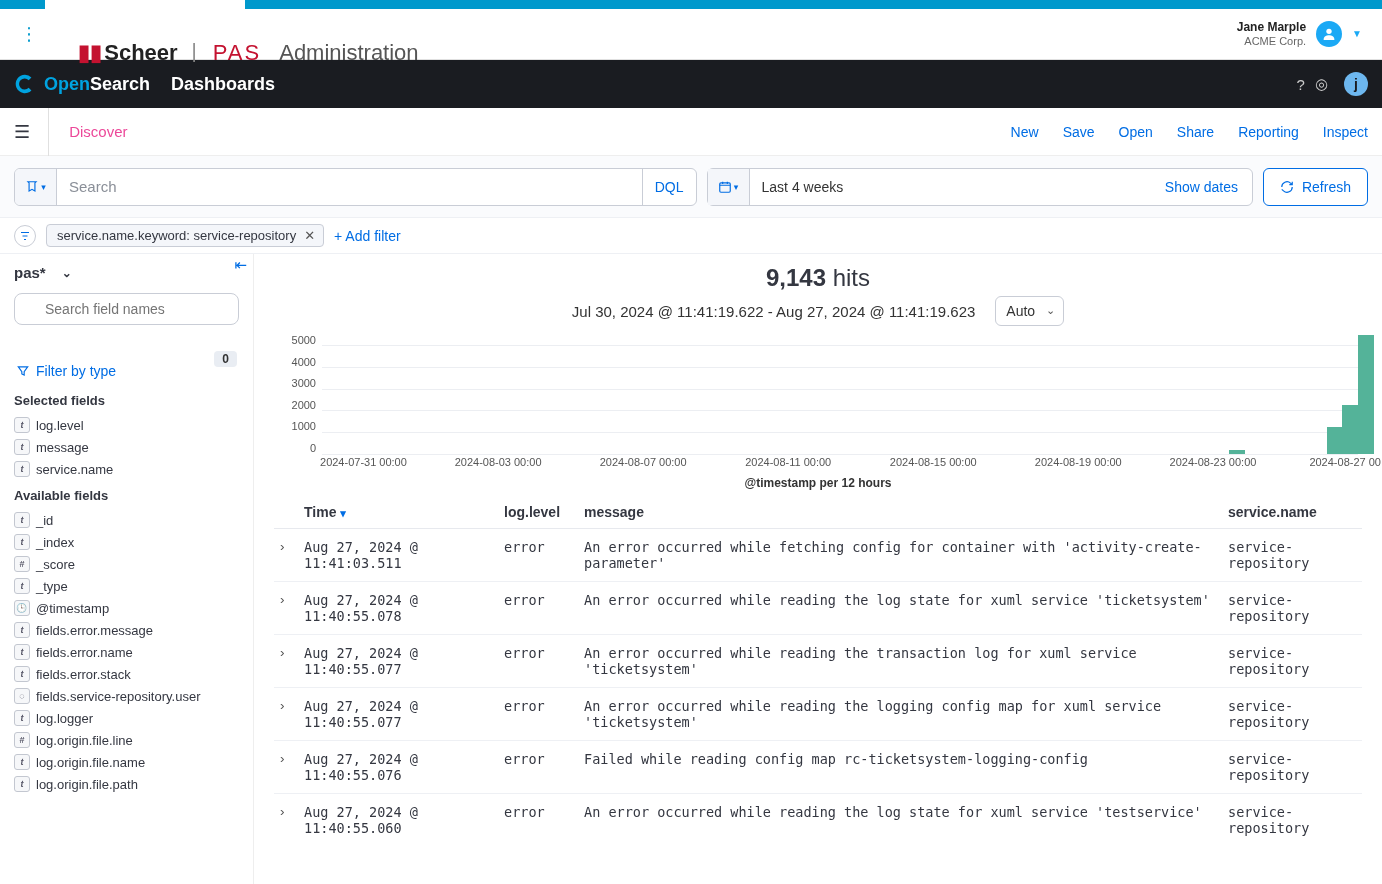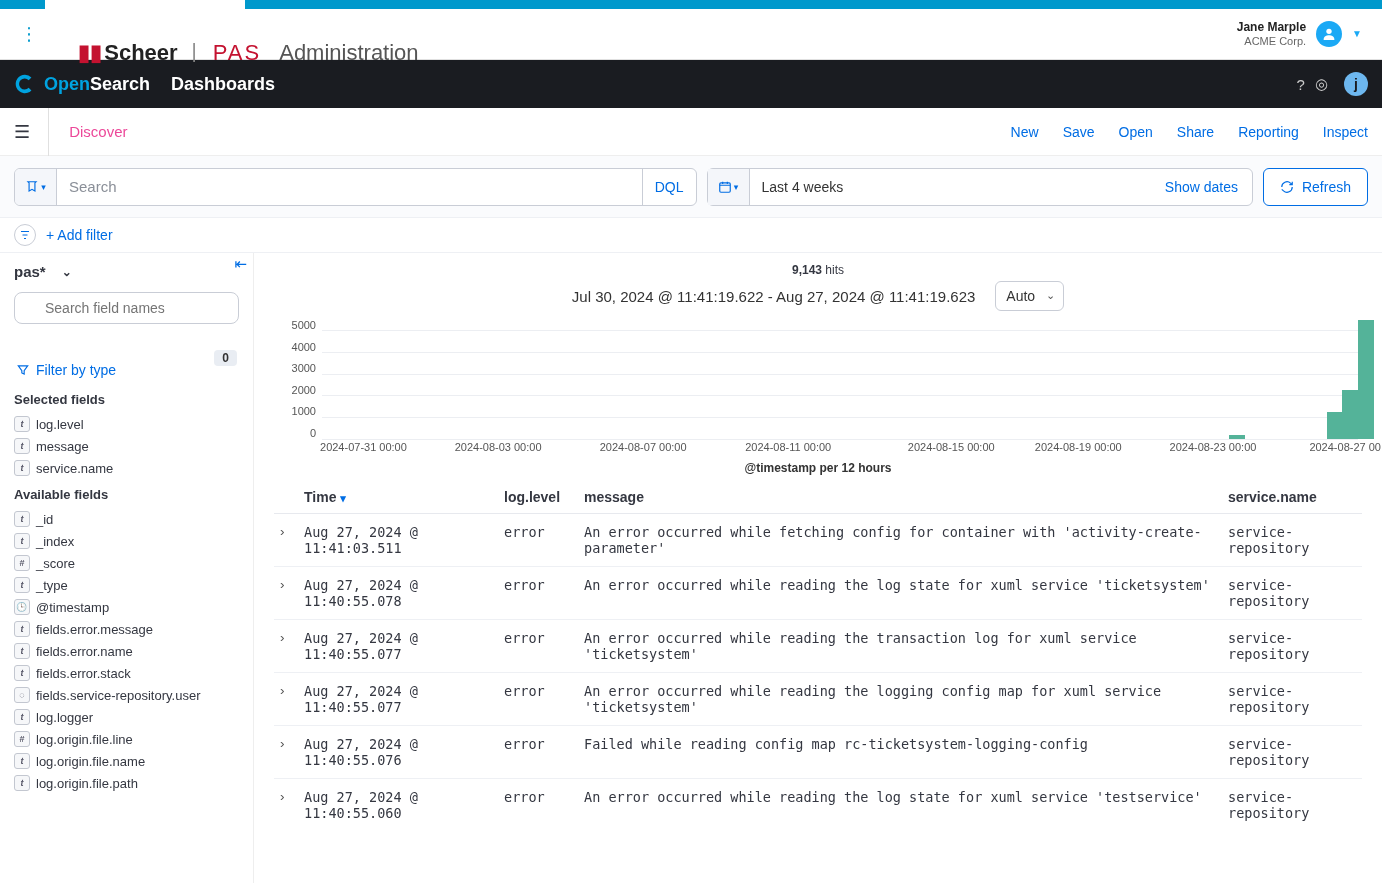--- a/index.html
+++ b/index.html
@@ -71,21 +71,21 @@
 .sb-section { font-weight: 700; font-size: 13px; margin: 8px 0 6px; }
 .field-item { display: flex; align-items: center; gap: 6px; padding: 3px 0; font-size: 13px; cursor: pointer; }
 .field-icon { width: 16px; height: 16px; border: 1px solid #c3c7d0; border-radius: 3px; display: flex; align-items: center; justify-content: center; font-size: 9px; color: #556; font-weight: 700; background: #f6f7f9; }
 .field-icon.hash::before { content: "#"; }
 .field-icon.text::before { content: "t"; font-style: italic; }
 .field-icon.clock::before { content: "\1F552"; font-size: 9px; }
 .field-icon.obj::before { content: "\25CC"; }
 
 .content { flex: 1; display: flex; flex-direction: column; overflow: hidden; }
 .hits-header { text-align: center; padding: 10px 0 4px; }
-.hits-count { font-size: 12px; text-align: center; }
+.hits-count { font-size: 24px; text-align: center; }
 .hits-count .n { font-weight: 700; }
 .time-range { color: #333; font-size: 15px; margin-top: 4px; display: inline-flex; align-items: center; gap: 10px; }
 .interval-sel { border: 1px solid #c9cdd6; border-radius: 6px; padding: 6px 28px 6px 10px; font-size: 14px; color: #333; margin-left: 10px; background: #fff; position: relative; cursor: pointer; }
 
 .chart-wrap { padding: 4px 24px 0 24px; position: relative; }
 .chart { position: relative; height: 140px; margin-left: 44px; }
 .y-ticks { position: absolute; left: -40px; top: 0; height: 120px; display: flex; flex-direction: column; justify-content: space-between; font-size: 11px; color: #555; text-align: right; width: 34px; }
 .grid { position: absolute; left: 0; right: 0; top: 0; height: 120px; }
 .grid-line { position: absolute; left: 0; right: 0; height: 1px; background: #eceef2; }
 .bars { position: absolute; left: 0; right: 0; bottom: 20px; top: 0; }
@@ -193,20 +193,24 @@
       </svg>
     <span>Refresh</span>
   </button>
 </div>
 
 <div class="filterbar">
   <div class="filter-circle">
     <svg width="12" height="12" viewBox="0 0 24 24" fill="none" stroke="#006de4" stroke-width="2">
         <path d="M4 5h16M7 12h10M10 19h4"></path>
       </svg>
+  </div>
+  <div class="filter-pill">
+    <span>service.name.keyword: service-repository</span>
+    <span class="x">✕</span>
   </div>
   <span class="add-filter">+ Add filter</span>
 </div>
 
 <div class="main">
   <div class="sidebar">
     <span class="sb-collapse">⇤</span>
     <div class="index-pattern">
       <span>pas*</span>
       <span style="font-size:12px">⌄</span>
@@ -338,21 +342,21 @@
             <div class="bar" style="left: 87.5%; height: 4.36364px;"></div>
             <div class="bar" style="left: 97%; height: 27.2727px;"></div>
             <div class="bar" style="left: 98.5%; height: 49.0909px;"></div>
             <div class="bar" style="left: 100%; height: 118.909px;"></div>
           </div>
         <div class="x-ticks" id="x-ticks">
             <div class="x-tick" style="left: 4%;">2024-07-31 00:00</div>
             <div class="x-tick" style="left: 17%;">2024-08-03 00:00</div>
             <div class="x-tick" style="left: 31%;">2024-08-07 00:00</div>
             <div class="x-tick" style="left: 45%;">2024-08-11 00:00</div>
-            <div class="x-tick" style="left: 59%; margin-left: 18px;">2024-08-15 00:00</div>
+            <div class="x-tick" style="left: 59%;">2024-08-15 00:00</div>
             <div class="x-tick" style="left: 73%;">2024-08-19 00:00</div>
             <div class="x-tick" style="left: 86%;">2024-08-23 00:00</div>
             <div class="x-tick" style="left: 99.5%;">2024-08-27 00:00</div>
           </div>
       </div>
       <div class="x-axis-label">@timestamp per 12 hours</div>
     </div>
 
     <div class="table-wrap">
       <table>

